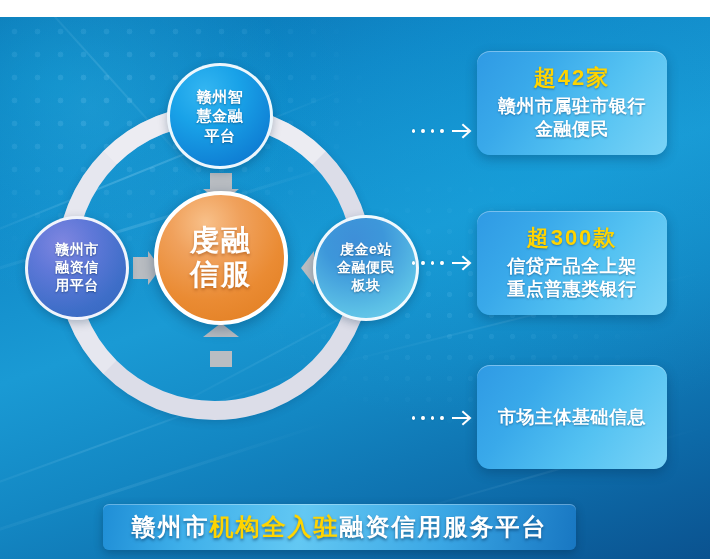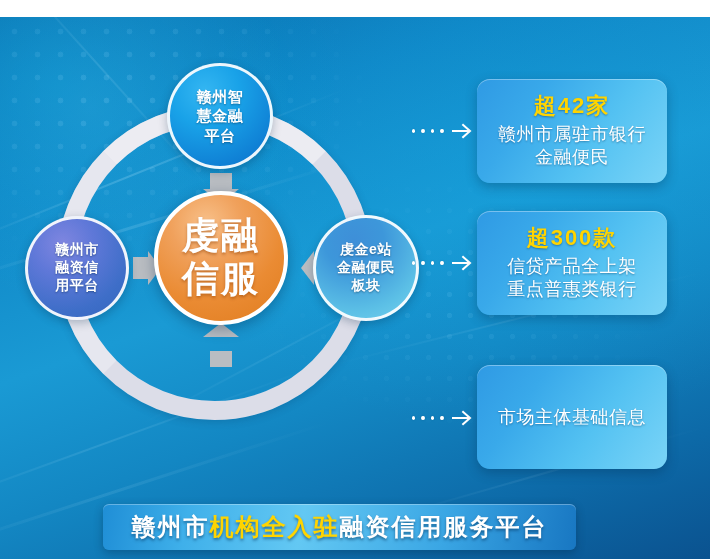--- a/index.html
+++ b/index.html
@@ -84,21 +84,21 @@
     left:313px;top:198px;width:106px;height:106px;font-size:14px;
     background:radial-gradient(circle at 38% 22%,#3e8fd8 0%,#3d97da 30%,#5cc0e6 72%,#76d2ee 100%);
     border:3px solid rgba(255,255,255,0.92);
   }
   #node-bottom{
     left:168px;top:350px;width:106px;height:106px;font-size:15px;
     background:radial-gradient(circle at 38% 25%,#5fb6d8 0%,#4fb9c9 38%,#53c2a8 75%,#5cc9a2 100%);
     border:3px solid rgba(255,255,255,0.92);
   }
   #node-center{
-    left:154px;top:174px;width:134px;height:134px;font-size:37px;
+    left:154px;top:174px;width:134px;height:134px;font-size:29px;
     background:radial-gradient(circle at 38% 22%,#f8c089 0%,#f0a15c 28%,#ea8b33 62%,#e07c1e 100%);
     border:4px solid #ffffff;
     box-shadow:0 4px 14px rgba(0,35,70,0.35);
   }
   #node-center .ln{line-height:1.16;letter-spacing:2px;text-shadow:0 2px 3px rgba(140,60,0,0.45);}
 
   
   .garrow{position:absolute;width:0;height:0;}
   .gbody{position:absolute;background:#b9bdc2;}
   .gtip{position:absolute;width:0;height:0;}
@@ -124,28 +124,28 @@
   #conn3{left:412px;top:390px;}
 
   
   .card{
     position:absolute;left:477px;width:190px;height:104px;border-radius:13px;
     background:linear-gradient(125deg,#2f9ae4 0%,#39a9ea 28%,#54c2f2 62%,#7ad4f7 100%);
     box-shadow:0 4px 12px rgba(0,35,70,0.30), inset 0 1px 0 rgba(255,255,255,0.35);
     display:flex;flex-direction:column;align-items:center;justify-content:center;
     box-sizing:border-box;padding:6px 8px;
   }
-  #card1{top:62px;}
+  #card1{top:34px;}
   #card2{top:194px;}
   #card3{top:348px;}
   .card .headline{
     color:#ffd400;font-size:22px;font-weight:bold;letter-spacing:2px;line-height:1.1;
     text-shadow:0 1px 2px rgba(0,50,90,0.45);margin-bottom:5px;white-space:nowrap;
   }
-  .card .sub{color:#ffffff;font-size:18px;font-weight:normal;line-height:1.25;letter-spacing:.5px;
+  .card .sub{color:#ffffff;font-size:18px;font-weight:bold;line-height:1.25;letter-spacing:.5px;
     text-shadow:0 1px 2px rgba(0,50,90,0.45);white-space:nowrap;text-align:right;}
 
   
   #banner{
     position:absolute;left:103px;top:487px;width:473px;height:46px;border-radius:6px;
     background:linear-gradient(100deg,#1f8ed6 0%,#3fb0ea 18%,#63c8f3 42%,#3aa6e4 72%,#1877c2 100%);
     box-shadow:0 3px 10px rgba(0,30,60,0.32), inset 0 1px 0 rgba(255,255,255,0.30);
     display:flex;align-items:center;justify-content:center;
     box-sizing:border-box;
   }

